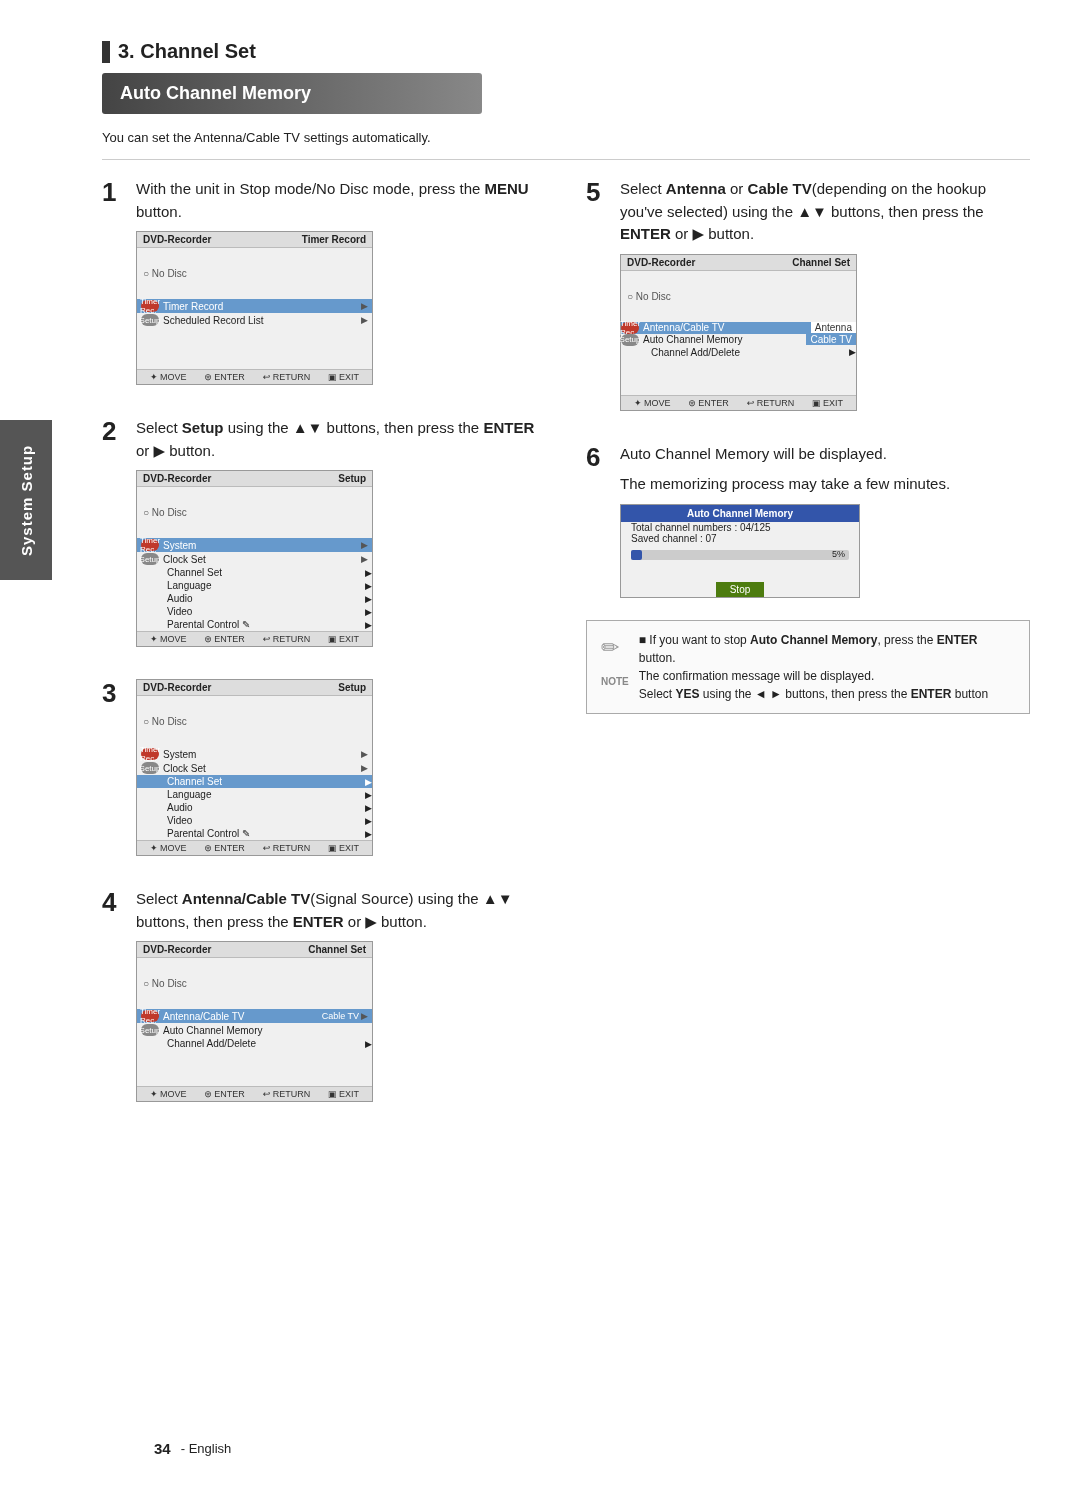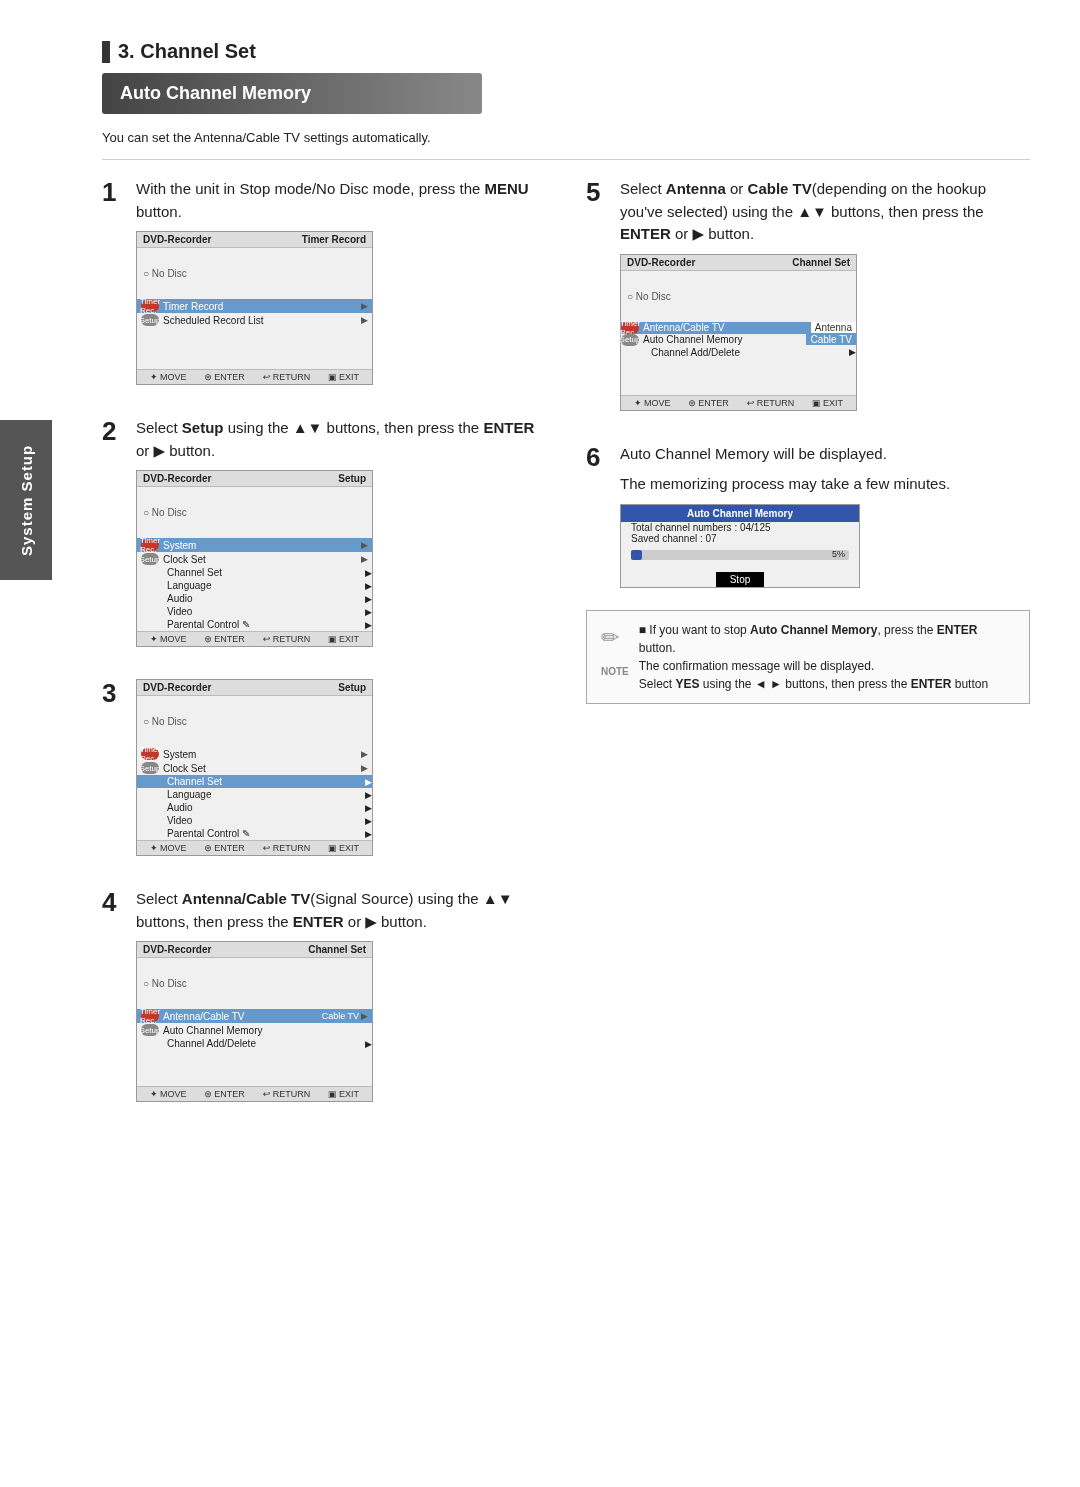--- a/index.html
+++ b/index.html
@@ -251,22 +251,22 @@
       border-radius: 2px;
     }
     .progress-percent {
       position: absolute;
       right: 4px;
       top: -1px;
       font-size: 9px;
     }
     .stop-btn {
       display: block;
-      margin: 12px auto 0;
-      background: #000000;
+      margin: 22px auto 0;
+      background: #4d7c0f;
       color: #fff;
       border: none;
       padding: 2px 14px;
       font-size: 10px;
       cursor: pointer;
     }
 
     
     .page-footer {
       position: absolute;
@@ -536,15 +536,19 @@
             <p>■ If you want to stop <b>Auto Channel Memory</b>, press the <b>ENTER</b> button.</p>
             <p>The confirmation message will be displayed.</p>
             <p>Select <b>YES</b> using the ◄ ► buttons, then press the <b>ENTER</b> button</p>
           </div>
         </div>
 
       </div>
 
     </div>
 
+    <div class="page-footer">
+      <span class="footer-page">34</span>
+      <span class="footer-lang">- English</span>
+    </div>
 
   </div>
 </div>
 
 </body></html>

